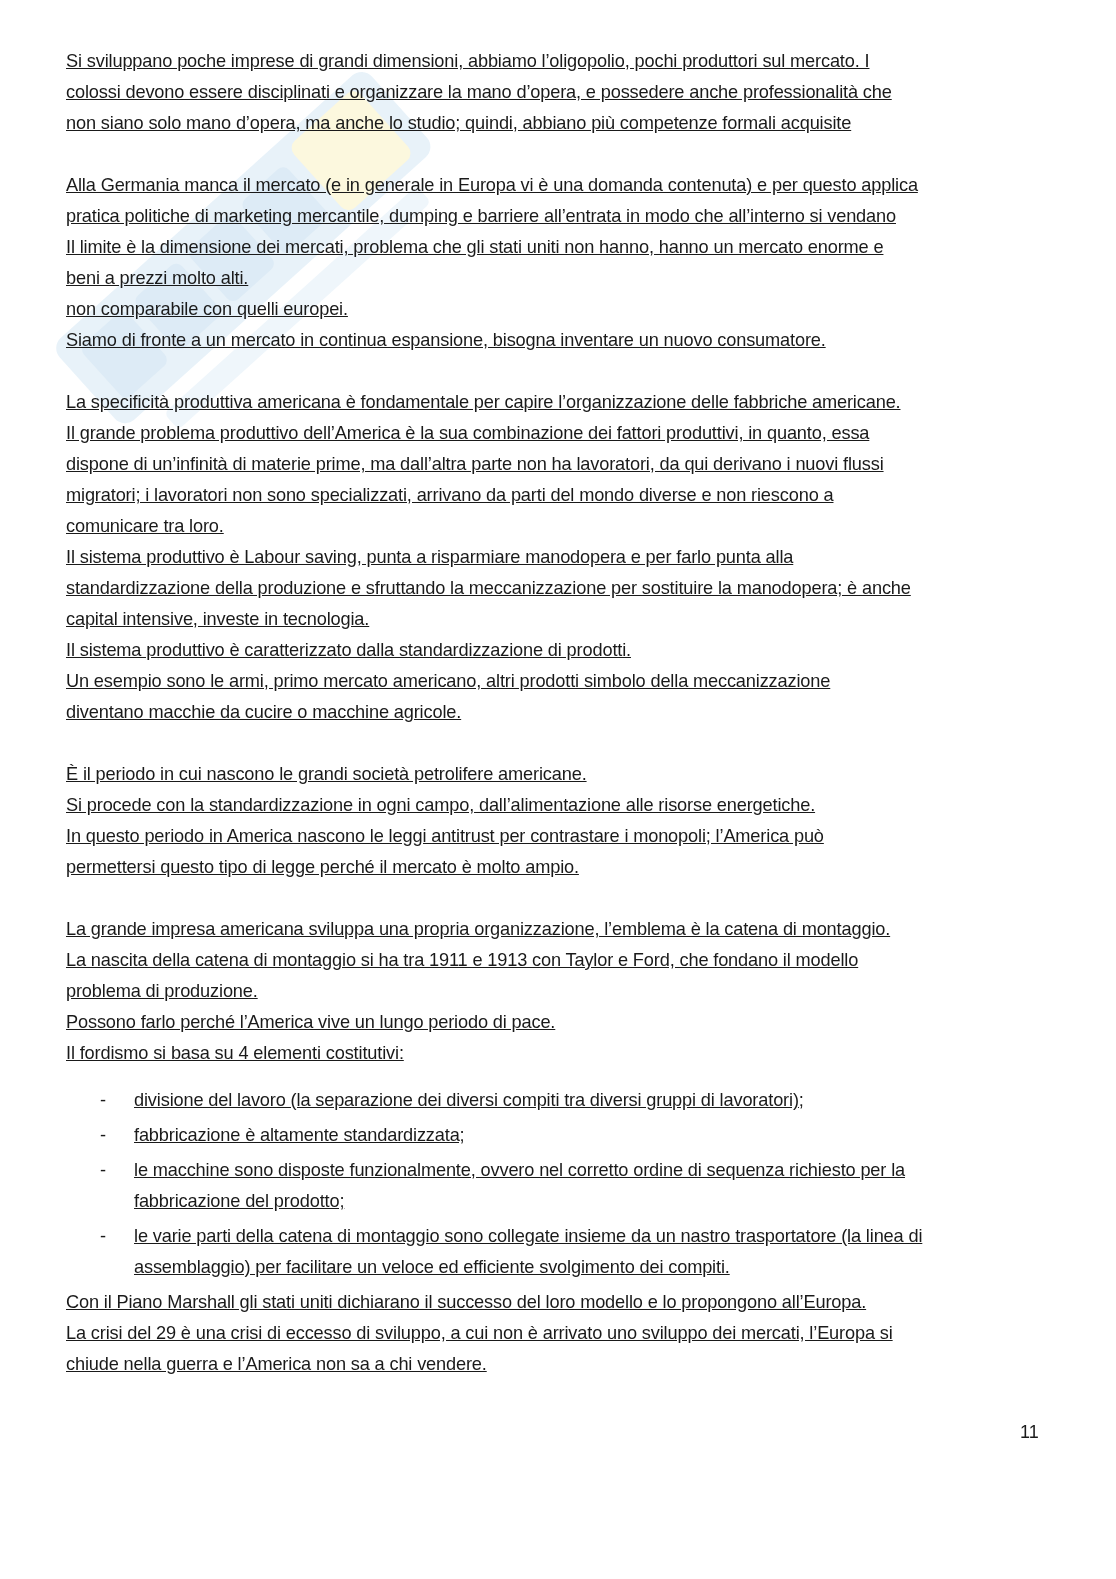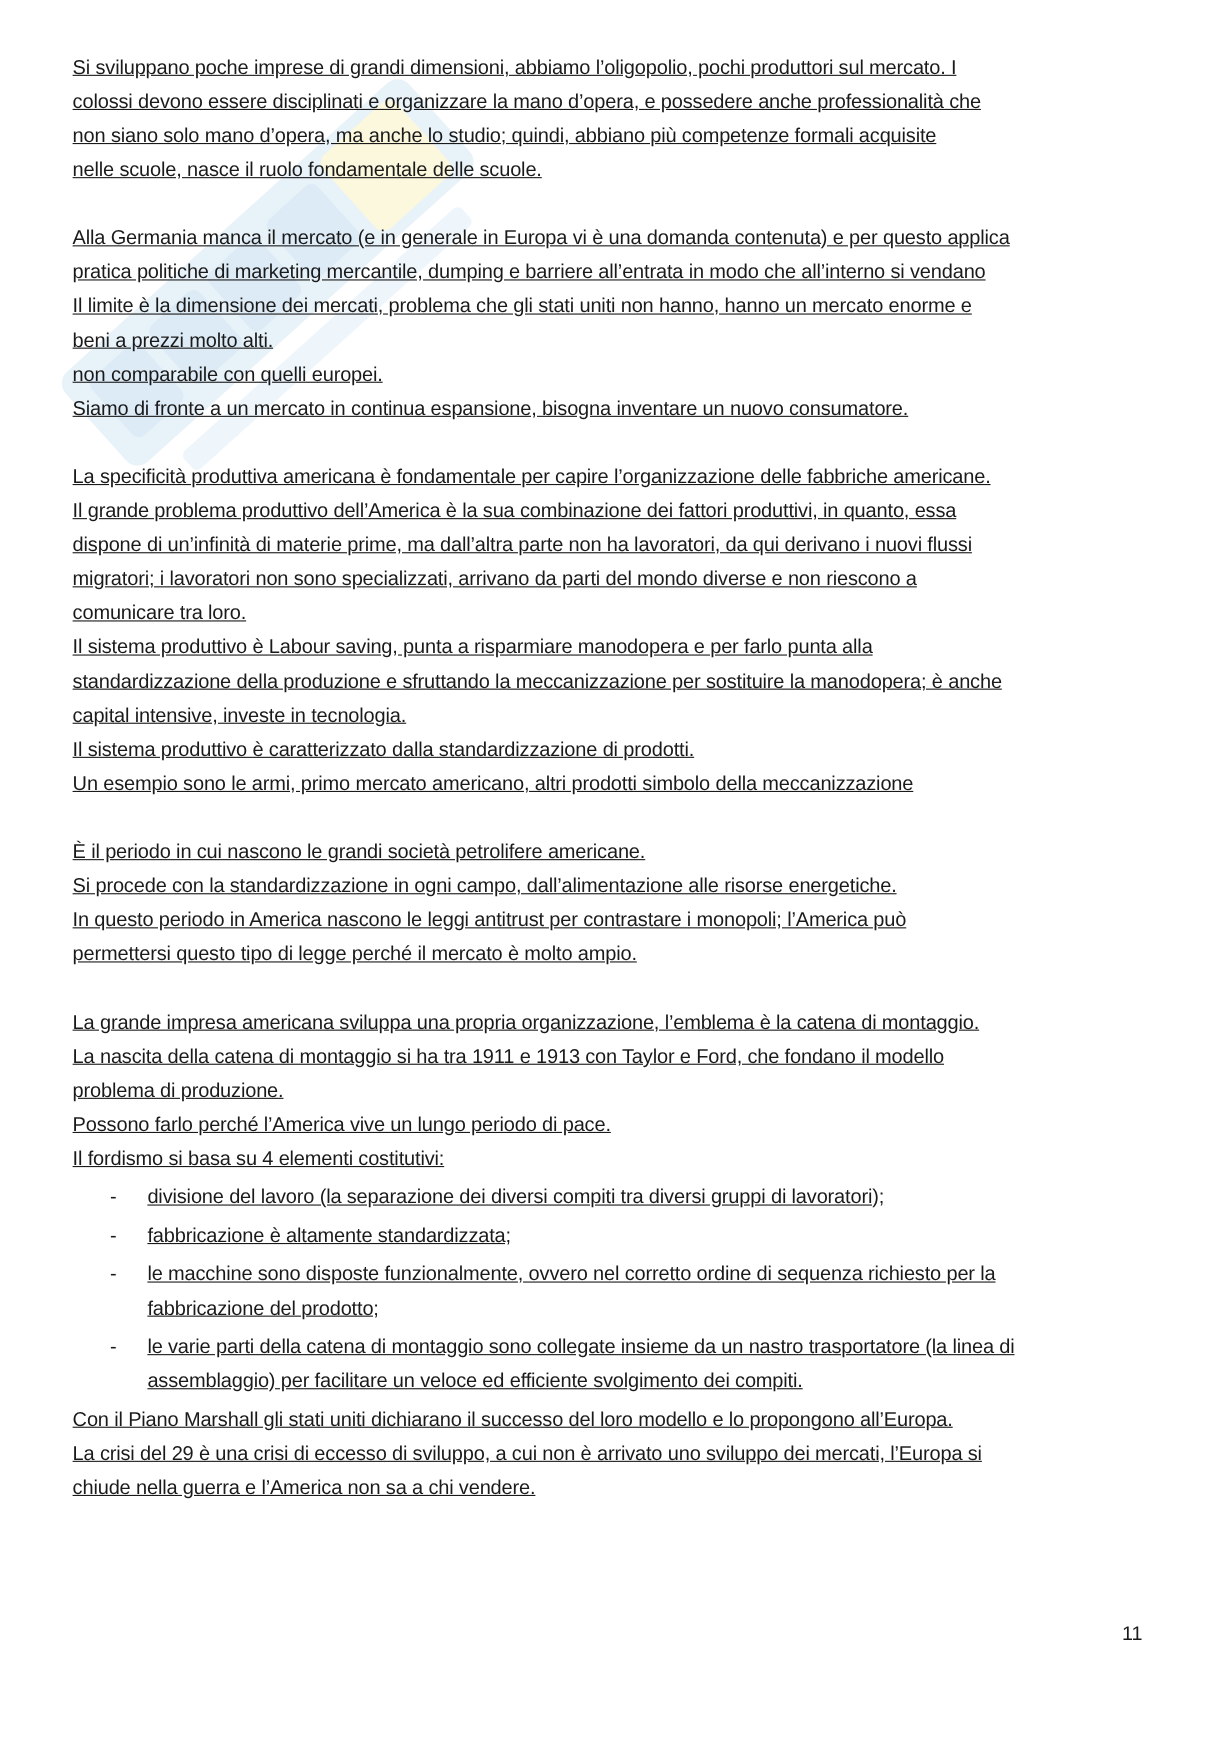--- a/index.html
+++ b/index.html
@@ -55,21 +55,21 @@
   .list-item .dash {
     position: absolute;
     left: 34px;
     top: 0;
     font-size: 18.2px;
     line-height: 31px;
   }
   .page-number {
     position: absolute;
     left: 1020px;
-    top: 1475px;
+    top: 1422px;
     font-size: 18px;
     color: #1a1a1a;
     z-index: 1;
   }
 </style>
 </head>
 <body>
 
 <svg class="watermark" viewBox="0 0 460 430" xmlns="http://www.w3.org/2000/svg">
   <g transform="rotate(-42 230 215)" opacity="0.55">
@@ -82,21 +82,20 @@
     <rect x="60" y="275" width="340" height="22" rx="6" fill="#e3eff8"></rect>
   </g>
 </svg>
 
 <main class="page">
 
   <section class="para-block">
     <div class="line">Si sviluppano poche imprese di grandi dimensioni, abbiamo l’oligopolio, pochi produttori sul mercato.  I</div>
     <div class="line">colossi devono essere disciplinati e organizzare la mano d’opera, e possedere anche professionalità che</div>
     <div class="line">non siano solo mano d’opera, ma anche lo studio; quindi, abbiano più competenze formali acquisite</div>
-    <div class="line">nelle scuole, nasce il ruolo fondamentale delle scuole.</div>
   </section>
 
   <section class="para-block">
     <div class="line">Alla Germania manca il mercato (e in generale in Europa vi è una domanda contenuta) e per questo applica</div>
     <div class="line">pratica politiche di marketing mercantile, dumping e barriere all’entrata in modo che all’interno si vendano</div>
     <div class="line">Il limite è la dimensione dei mercati, problema che gli stati uniti non hanno, hanno un mercato enorme e</div>
     <div class="line">beni a prezzi molto alti.</div>
     <div class="line">non comparabile con quelli europei.</div>
     <div class="line">Siamo di fronte a un mercato in continua espansione, bisogna inventare un nuovo consumatore.</div>
   </section>
@@ -105,35 +104,36 @@
     <div class="line">La specificità produttiva americana è fondamentale per capire l’organizzazione delle fabbriche americane.</div>
     <div class="line">Il grande problema produttivo dell’America è la sua combinazione dei fattori produttivi, in quanto, essa</div>
     <div class="line">dispone di un’infinità di materie prime, ma dall’altra parte non ha lavoratori, da qui derivano i nuovi flussi</div>
     <div class="line">migratori; i lavoratori non sono specializzati, arrivano da parti del mondo diverse e non riescono a</div>
     <div class="line">comunicare tra loro.</div>
     <div class="line">Il sistema produttivo è Labour saving, punta a risparmiare manodopera e per farlo punta alla</div>
     <div class="line">standardizzazione della produzione e sfruttando la meccanizzazione per sostituire la manodopera; è anche</div>
     <div class="line">capital intensive, investe in tecnologia.</div>
     <div class="line">Il sistema produttivo è caratterizzato dalla standardizzazione di prodotti.</div>
     <div class="line">Un esempio sono le armi, primo mercato americano, altri prodotti simbolo della meccanizzazione</div>
+    <div class="line">diventano macchie da cucire o macchine agricole.</div>
   </section>
 
   <section class="para-block">
     <div class="line">È il periodo in cui nascono le grandi società petrolifere americane.</div>
     <div class="line">Si procede con la standardizzazione in ogni campo, dall’alimentazione alle risorse energetiche.</div>
     <div class="line">In questo periodo in America nascono le leggi antitrust per contrastare i monopoli; l’America può</div>
     <div class="line">permettersi questo tipo di legge perché il mercato è molto ampio.</div>
   </section>
 
   <section>
     <div class="line">La grande impresa americana sviluppa una propria organizzazione, l’emblema è la catena di montaggio.</div>
     <div class="line">La nascita della catena di montaggio si ha tra 1911 e 1913 con Taylor e Ford, che fondano il modello</div>
     <div class="line">problema di produzione.</div>
     <div class="line">Possono farlo perché l’America vive un lungo periodo di pace.</div>
-    <div class="line" style="margin-bottom:4px;">Il fordismo si basa su 4 elementi costitutivi:</div>
+    <div class="line" style="margin-bottom:16px;">Il fordismo si basa su 4 elementi costitutivi:</div>
 
     <ul class="list">
       <li class="list-item">
         <span class="dash">-</span>
         <div class="line">divisione del lavoro (la separazione dei diversi compiti tra diversi gruppi di lavoratori);</div>
       </li>
       <li class="list-item">
         <span class="dash">-</span>
         <div class="line">fabbricazione è altamente standardizzata;</div>
       </li>

